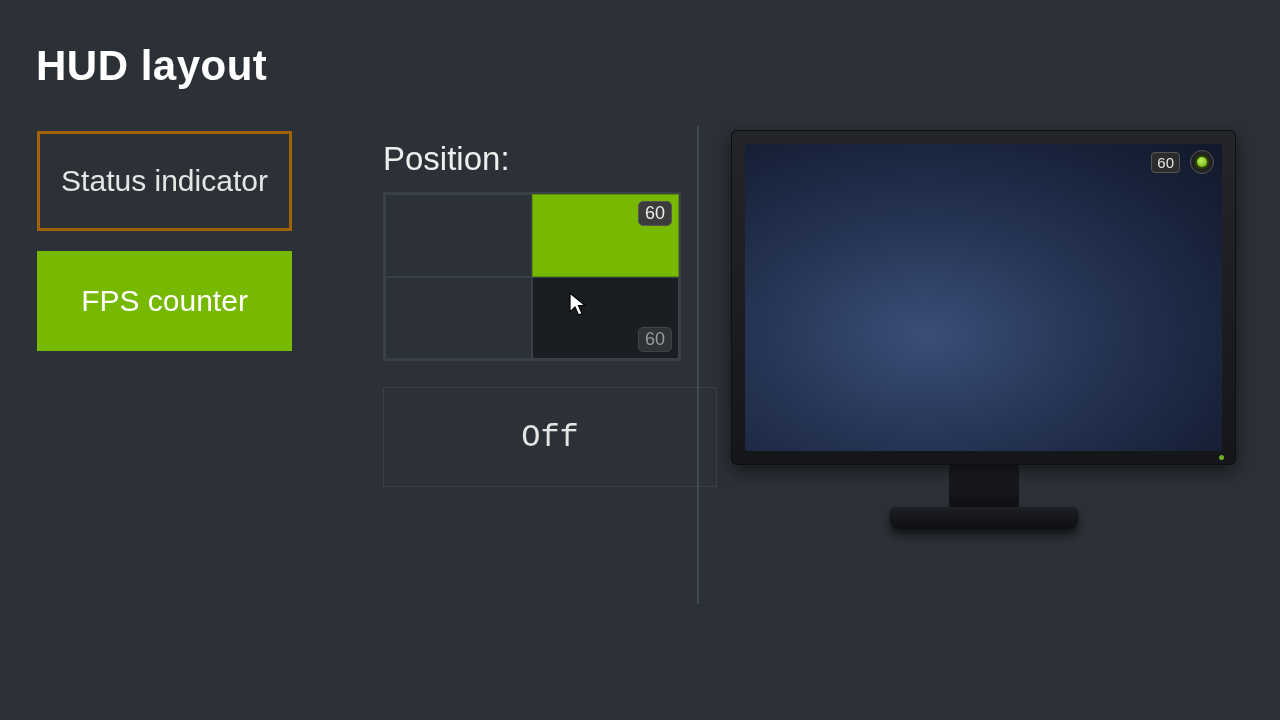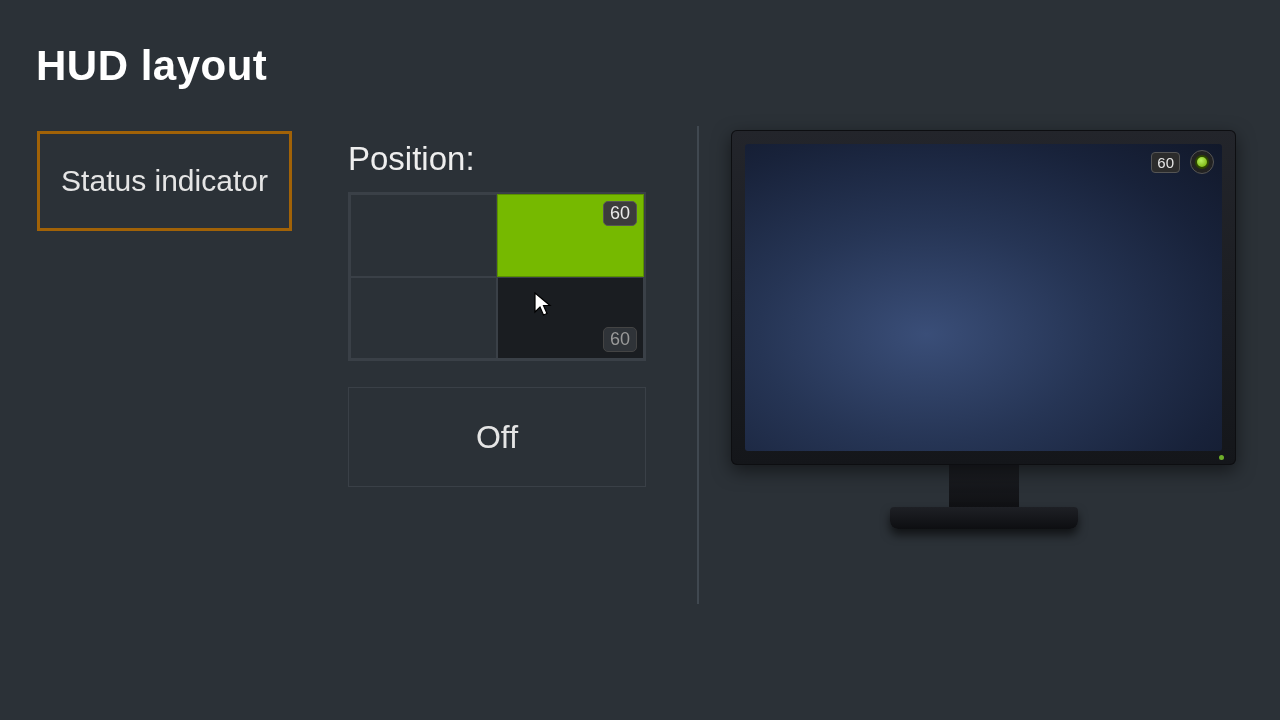--- a/index.html
+++ b/index.html
@@ -49,21 +49,21 @@
   }
   .option-item.selected {
     background: #76b900;
     border-color: #76b900;
     color: #ffffff;
   }
 
   
   .position-col {
     position: absolute;
-    left: 348px;
+    left: 383px;
     top: 140px;
     width: 300px;
   }
   .position-label {
     font-size: 33px;
     color: #eeeeee;
     margin-bottom: 14px;
   }
   .pos-grid {
     width: 298px;
@@ -109,29 +109,30 @@
   .cursor-arrow {
     position: absolute;
     left: 36px;
     top: 14px;
     width: 18px;
     height: 26px;
     pointer-events: none;
   }
   .off-btn {
     margin-top: 26px;
-    width: 298px;
+    width: 334px;
     height: 100px;
     border: 1px solid #3a4047;
     background: #2b3137;
     display: flex;
     align-items: center;
     justify-content: center;
     font-size: 32px;
     color: #e5e5e5;
+    font-family: Liberation Mono, monospace;
   }
 
   
   .divider {
     position: absolute;
     left: 697px;
     top: 126px;
     width: 0;
     height: 478px;
     border-left: 2px solid #404850;
@@ -220,20 +221,21 @@
 </style>
 </head>
 <body>
 
 <div class="page">
 
   <div class="title">HUD layout</div>
 
   <div class="option-list">
     <div class="option-item">Status indicator</div>
+    <div class="option-item selected">FPS counter</div>
   </div>
 
   <div class="position-col">
     <div class="position-label">Position:</div>
 
     <div class="pos-grid">
       <div class="pos-cell"></div>
       <div class="pos-cell selected">
         <span class="fps-badge">60</span>
       </div>

